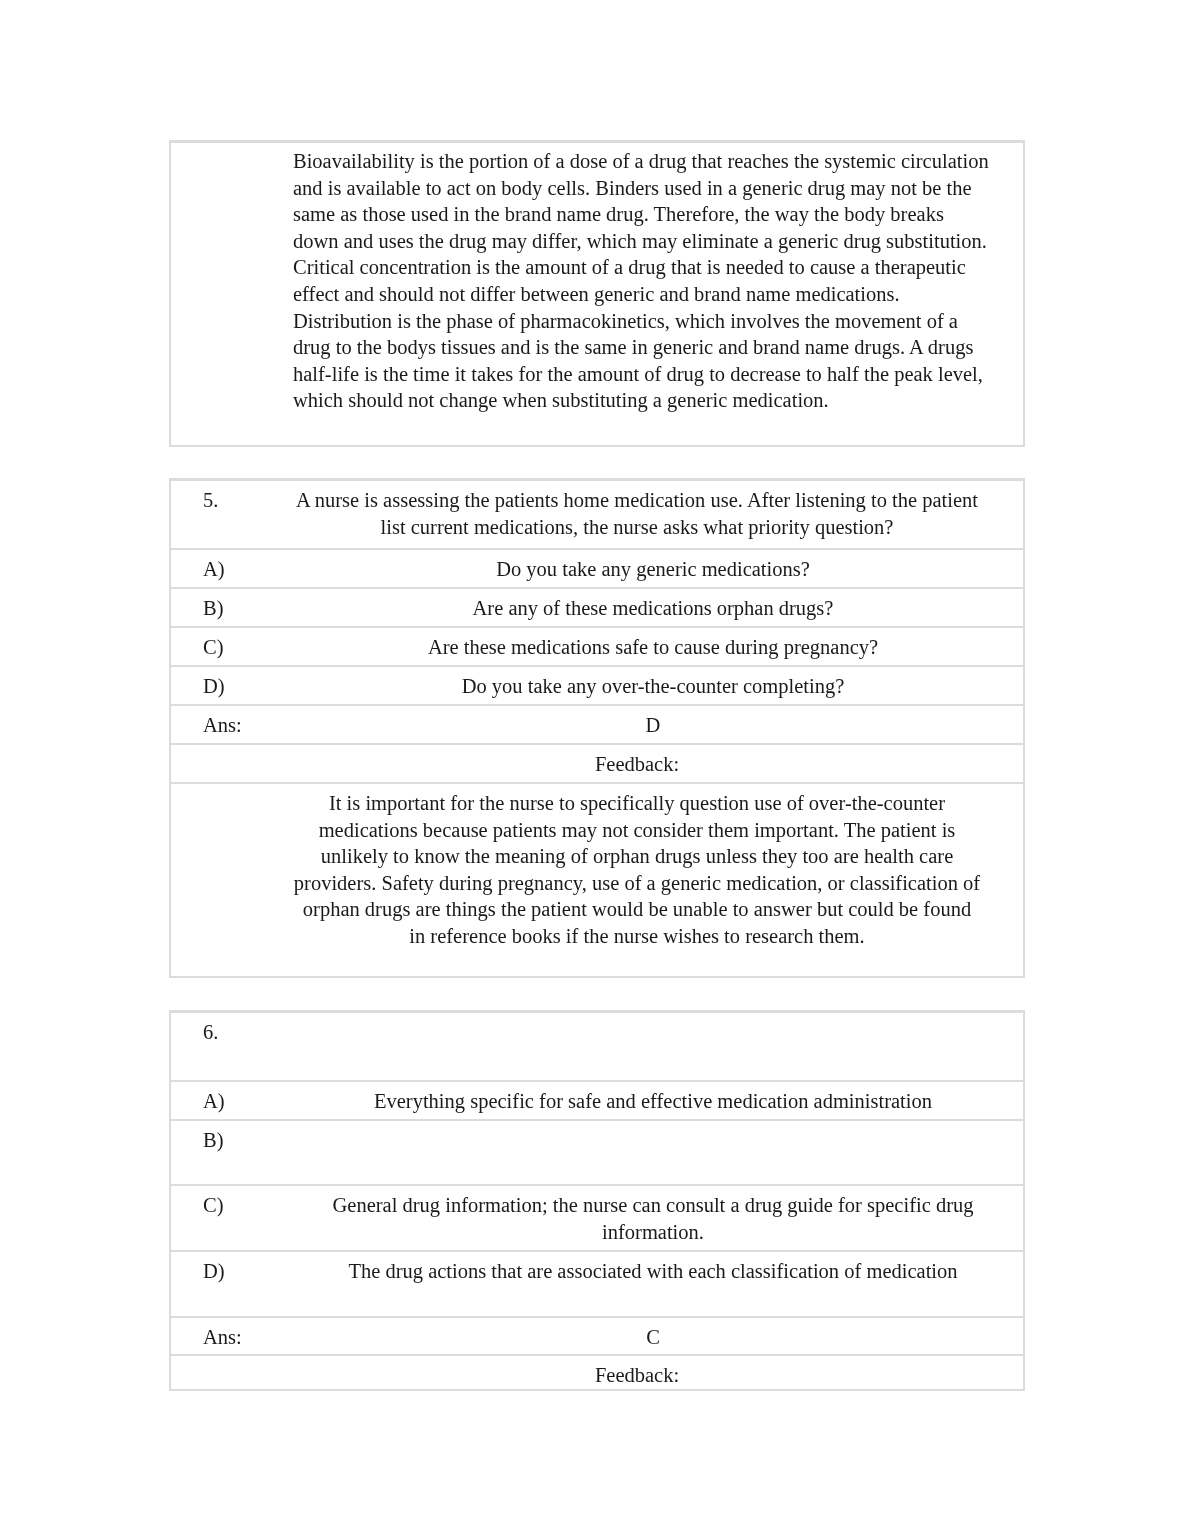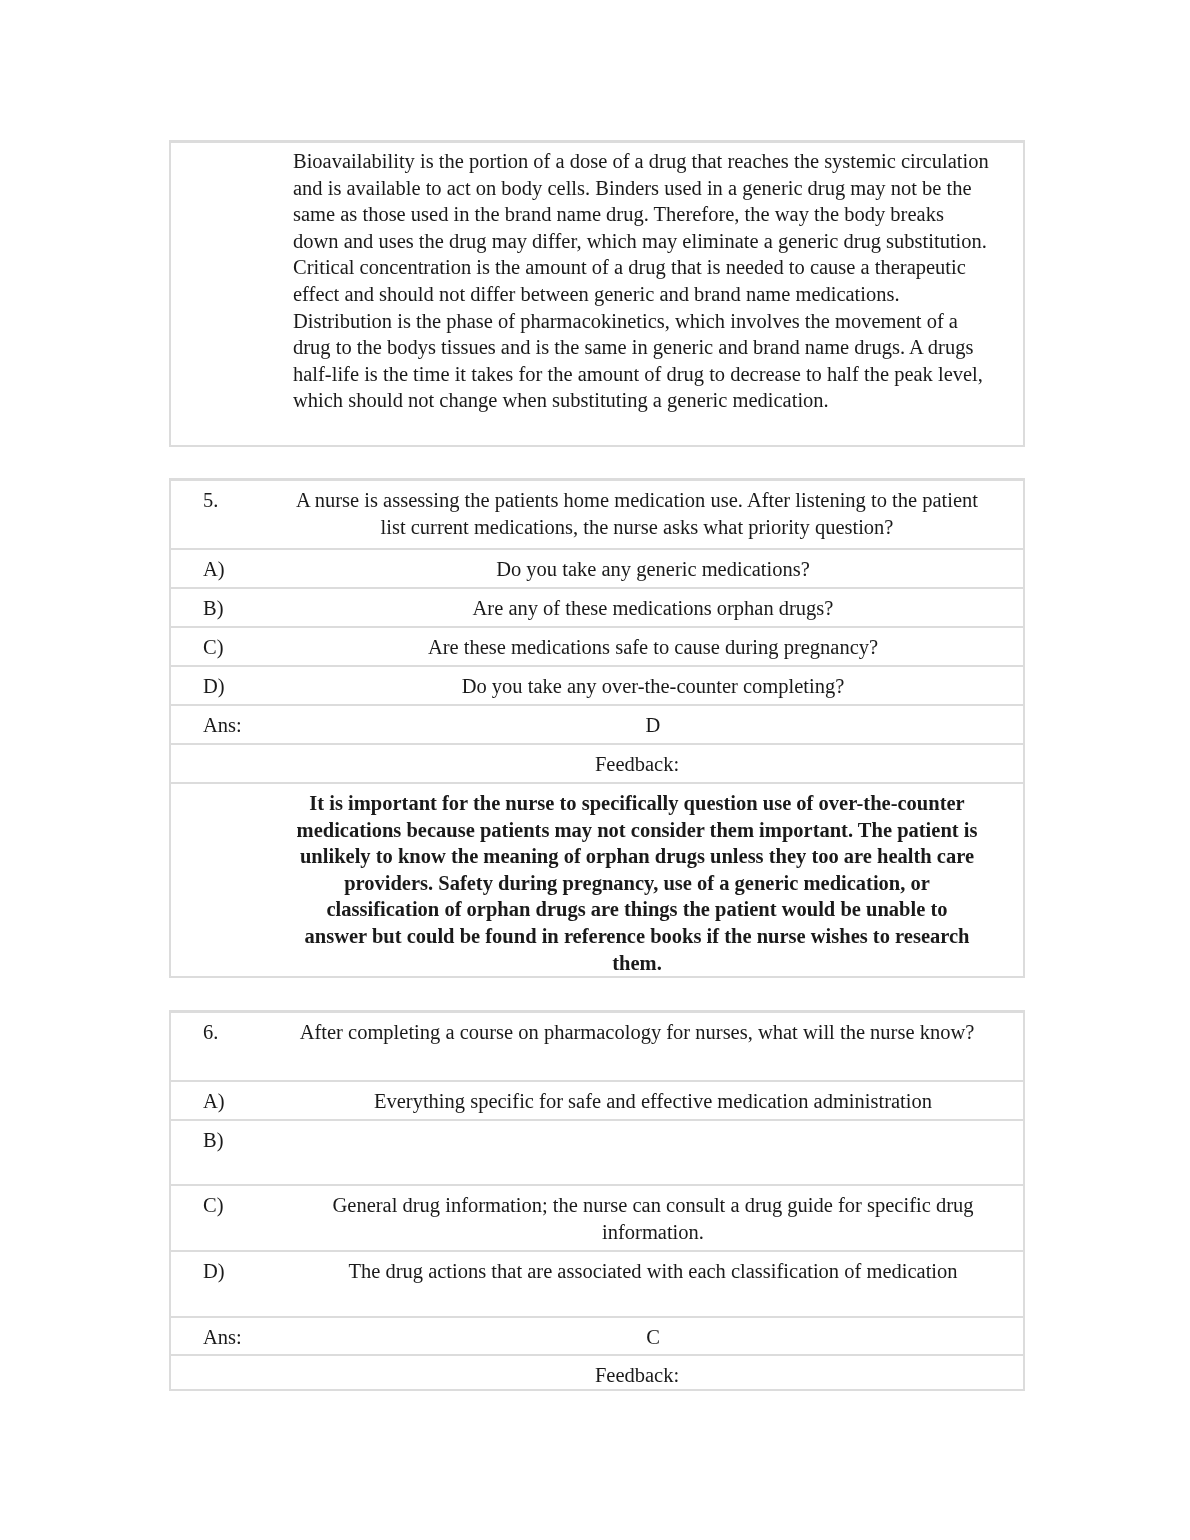--- a/index.html
+++ b/index.html
@@ -50,30 +50,29 @@
     <div class="txt opt">Do you take any over-the-counter completing?</div>
   </div>
   <div class="row cell" style="height:39px;">
     <div class="lbl">Ans:</div>
     <div class="txt opt">D</div>
   </div>
   <div class="row cell" style="height:39px;">
     <div class="lbl"></div>
     <div class="txt">Feedback:</div>
   </div>
-  <div class="row cell" style="height:199px;font-weight:bold;">
+  <div class="row cell" style="height:199px;">
     <div class="lbl"></div>
     <div class="txt">It is important for the nurse to specifically question use of over-the-counter medications because patients may not consider them important. The patient is unlikely to know the meaning of orphan drugs unless they too are health care providers. Safety during pregnancy, use of a generic medication, or classification of orphan drugs are things the patient would be unable to answer but could be found in reference books if the nurse wishes to research them.</div>
   </div>
 </div>
 
 <div class="box" style="top:1010px; height:381px;">
   <div class="row cell" style="height:67px;">
     <div class="lbl">6.</div>
-    <div class="txt">After completing a course on pharmacology for nurses, what will the nurse know?</div>
   </div>
   <div class="row cell" style="height:39px;">
     <div class="lbl">A)</div>
     <div class="txt opt">Everything specific for safe and effective medication administration</div>
   </div>
   <div class="row cell" style="height:65px;">
     <div class="lbl">B)</div>
   </div>
   <div class="row cell" style="height:66px;">
     <div class="lbl">C)</div>

